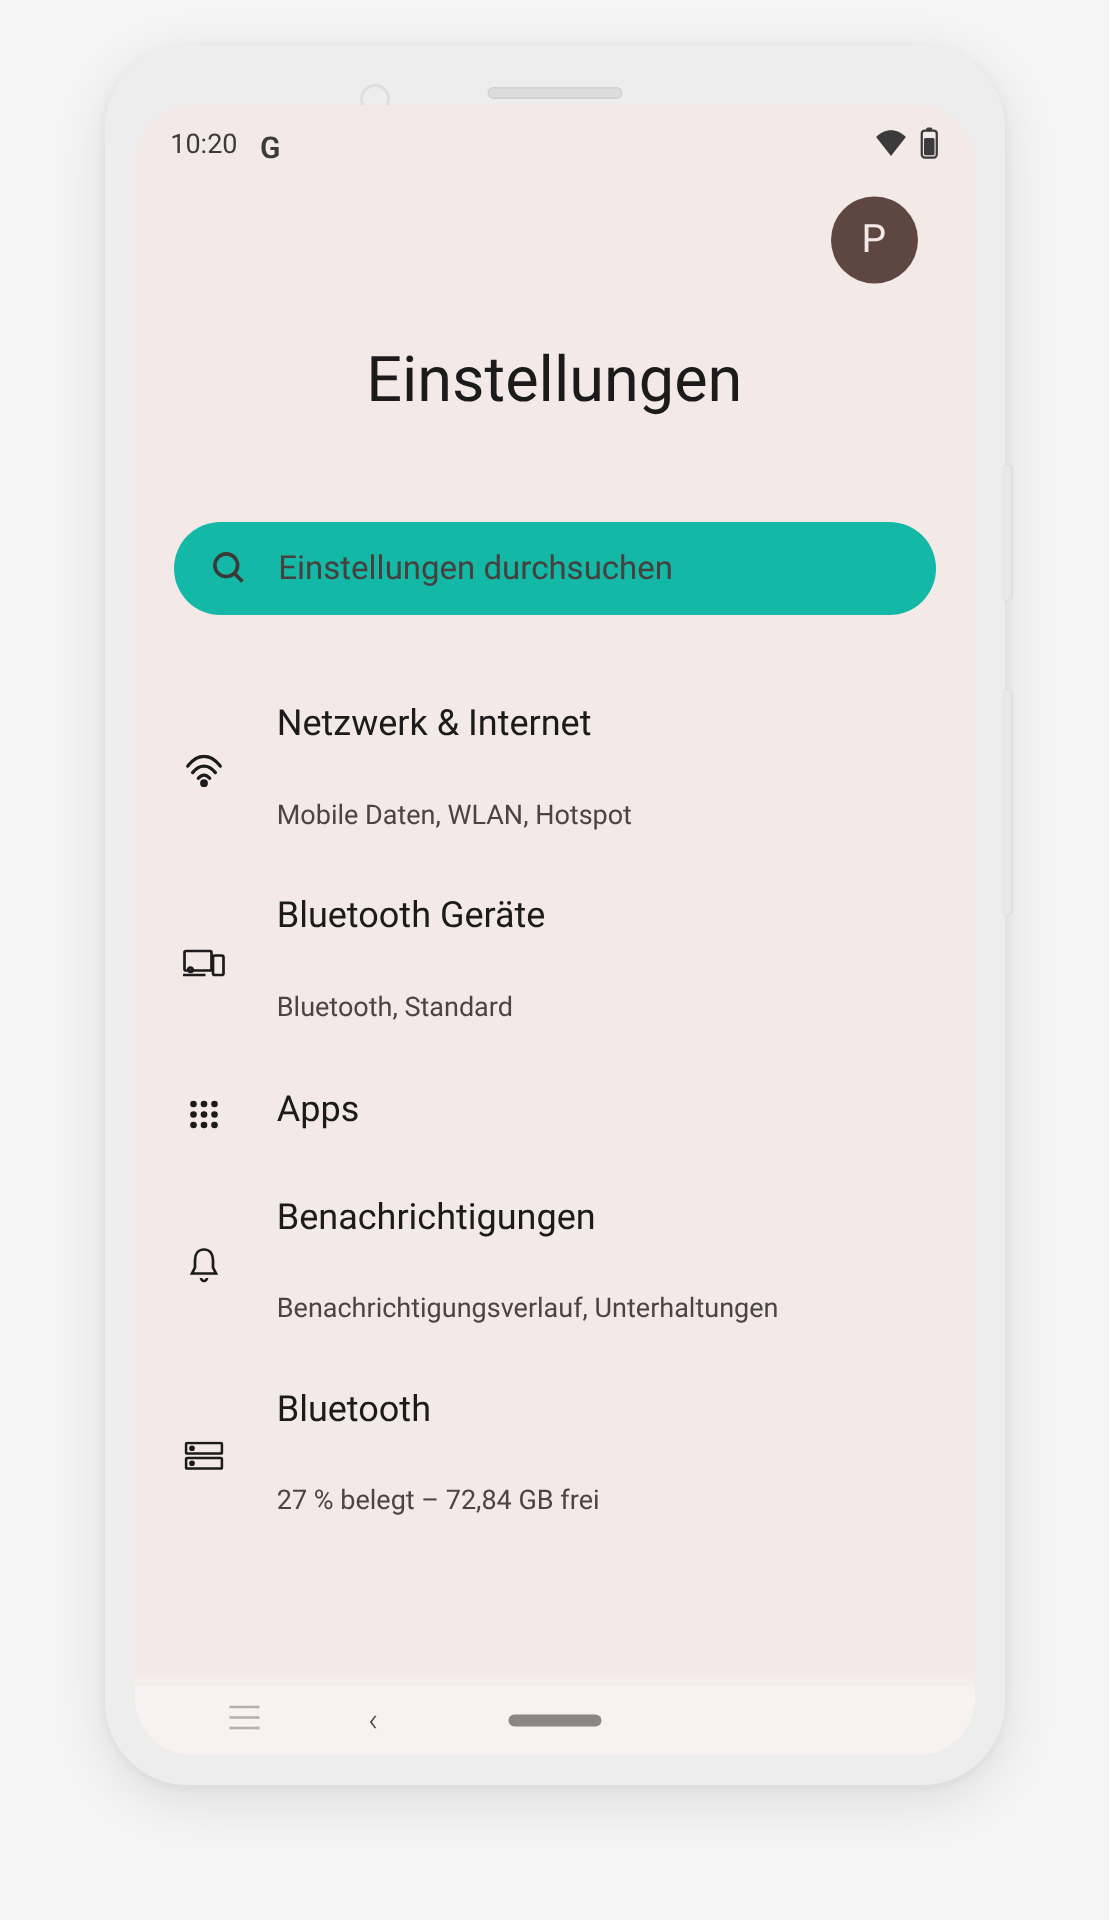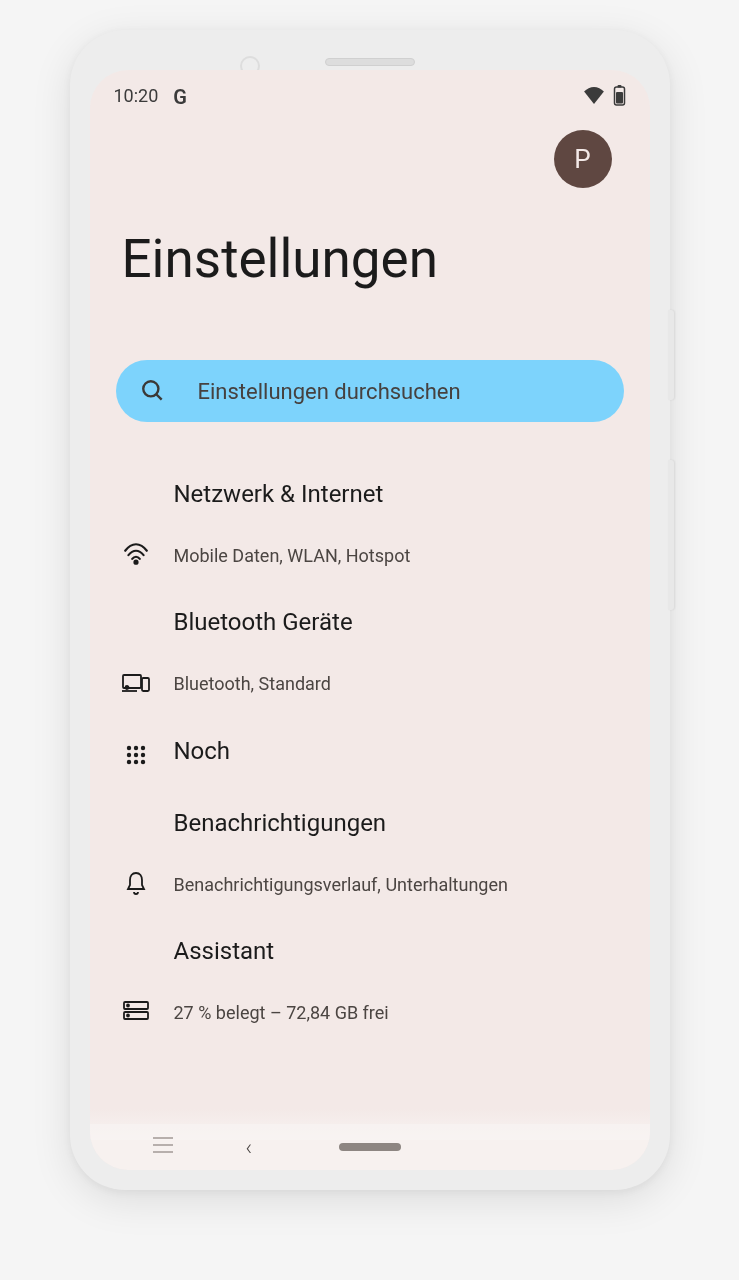--- a/index.html
+++ b/index.html
@@ -89,45 +89,46 @@
     border-radius: 50%;
     background: #5f4741;
     color: #f3e9e7;
     display: flex;
     align-items: center;
     justify-content: center;
     font-size: 26px;
     font-weight: 400;
   }
   .page-title {
-    font-size: 53px;
+    font-size: 42px;
     color: #1b1b1b;
     font-weight: 400;
     margin-top: 50px;
+    text-align: center;
   }
   .search-bar {
     margin: 40px 26px 30px;
-    background: #7dd3fc;
+    background: #14b8a6;
     border-radius: 40px;
     padding: 18px 24px;
     display: flex;
     align-items: center;
-    gap: 32px;
+    gap: 20px;
   }
   .search-icon svg { display: block; }
   .search-placeholder {
     color: #46413f;
     font-size: 22px;
   }
   .settings-list { padding: 8px 0; }
   .settings-item {
     display: flex;
-    align-items: flex-end;
+    align-items: center;
     padding: 20px 32px;
-    gap: 24px;
+    gap: 35px;
   }
   .item-icon {
     width: 28px;
     height: 28px;
     flex-shrink: 0;
     margin-top: 4px;
     display: flex;
     align-items: center;
     justify-content: center;
   }
@@ -275,21 +276,21 @@
               <circle cx="19" cy="5" r="2.2"></circle>
               <circle cx="5" cy="12" r="2.2"></circle>
               <circle cx="12" cy="12" r="2.2"></circle>
               <circle cx="19" cy="12" r="2.2"></circle>
               <circle cx="5" cy="19" r="2.2"></circle>
               <circle cx="12" cy="19" r="2.2"></circle>
               <circle cx="19" cy="19" r="2.2"></circle>
             </svg>
         </div>
         <div class="item-text">
-          <div class="item-title">Noch</div>
+          <div class="item-title">Apps</div>
         </div>
       </div>
 
       <div class="settings-item">
         <div class="item-icon">
           <svg width="24" height="26" viewBox="0 0 24 26" fill="none" stroke="#1b1b1b" stroke-width="1.8">
               <path d="M12 3 C8 3 6 6 6 10 V15 L4 19 H20 L18 15 V10 C18 6 16 3 12 3 Z"></path>
               <path d="M10 22 C10 23 11 24 12 24 S14 23 14 22"></path>
             </svg>
         </div>
@@ -303,21 +304,21 @@
       <div class="settings-item">
         <div class="item-icon">
           <svg width="26" height="20" viewBox="0 0 26 20" fill="none" stroke="#1b1b1b" stroke-width="1.8">
               <rect x="1" y="1" width="24" height="7" rx="1"></rect>
               <rect x="1" y="11" width="24" height="7" rx="1"></rect>
               <circle cx="5" cy="4.5" r="1" fill="#1b1b1b"></circle>
               <circle cx="5" cy="14.5" r="1" fill="#1b1b1b"></circle>
             </svg>
         </div>
         <div class="item-text">
-          <div class="item-title">Assistant</div>
+          <div class="item-title">Bluetooth</div>
           <div class="item-subtitle">27 % belegt – 72,84 GB frei</div>
         </div>
       </div>
 
     </div>
 
     <div class="fade-bottom"></div>
 
     <div class="nav-bar">
       <span class="nav-recent">

